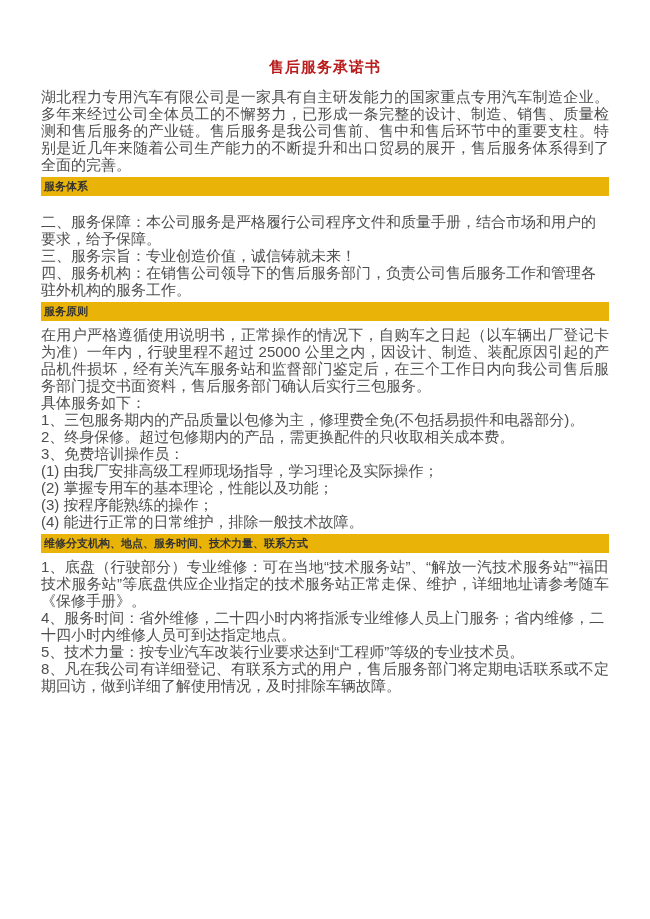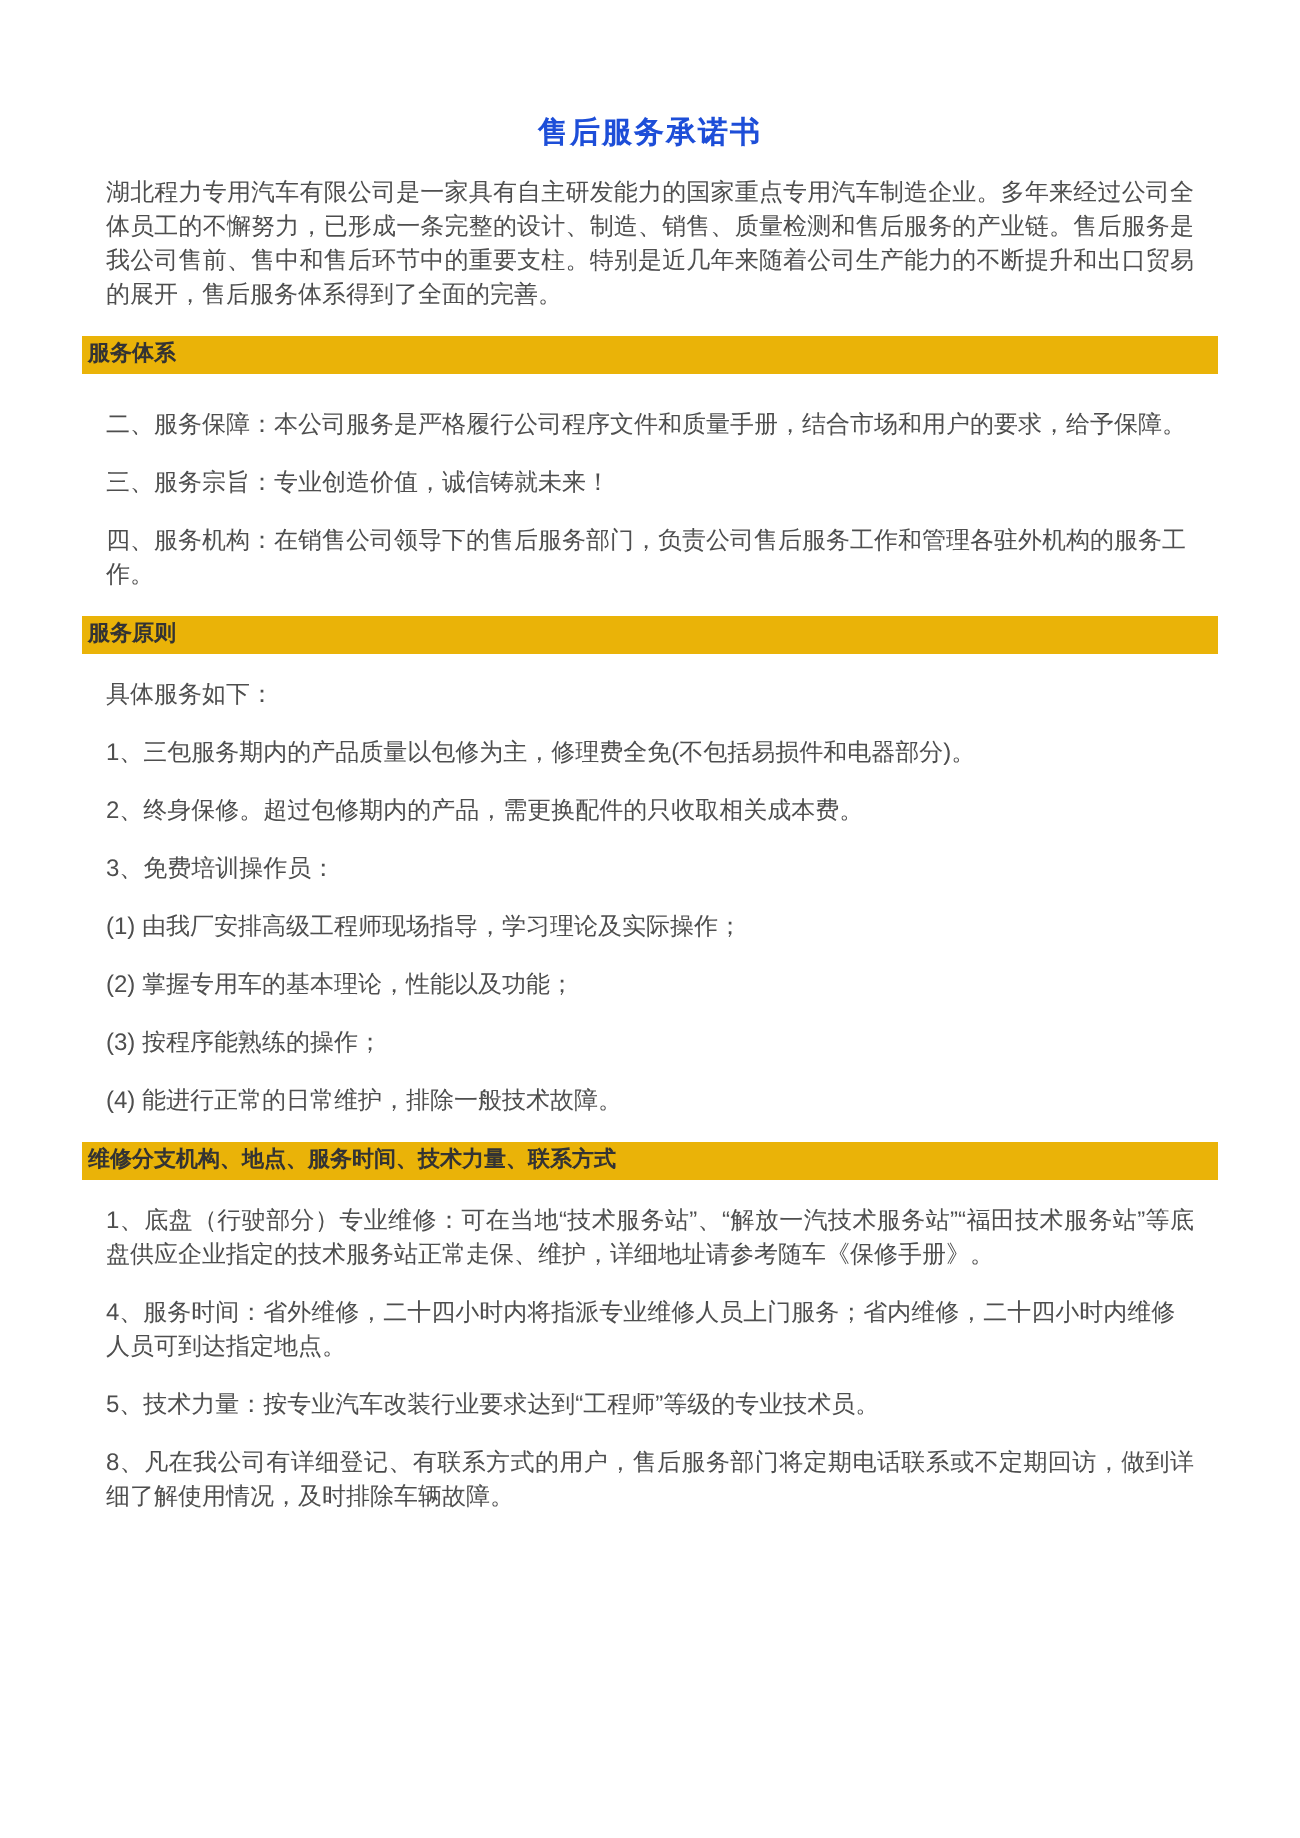--- a/index.html
+++ b/index.html
@@ -16,27 +16,27 @@
     padding: 0 41px;
     overflow: hidden;
     font-family: "Liberation Sans", sans-serif;
   }
   .doc-title {
     margin: 0;
     padding-top: 54px;
     text-align: center;
     font-size: 15px;
     font-weight: 700;
-    color: #1d4ed8;
+    color: #b91c1c;
     line-height: 26px;
     letter-spacing: 1px;
   }
   .line {
-    margin: 12px;
-    font-size: 12px;
+    margin: 0;
+    font-size: 15px;
     line-height: 17px;
     color: #4e4e4e;
     word-break: break-all;
   }
   .justify {
     text-align: justify;
   }
   .intro {
     margin-top: 8px;
   }
@@ -64,20 +64,21 @@
 
   <div class="section">
     <div class="section-heading">服务体系</div>
     <p class="line gap-above">二、服务保障：本公司服务是严格履行公司程序文件和质量手册，结合市场和用户的要求，给予保障。</p>
     <p class="line">三、服务宗旨：专业创造价值，诚信铸就未来！</p>
     <p class="line">四、服务机构：在销售公司领导下的售后服务部门，负责公司售后服务工作和管理各驻外机构的服务工作。</p>
   </div>
 
   <div class="section">
     <div class="section-heading">服务原则</div>
+    <p class="line justify">在用户严格遵循使用说明书，正常操作的情况下，自购车之日起（以车辆出厂登记卡为准）一年内，行驶里程不超过 25000 公里之内，因设计、制造、装配原因引起的产品机件损坏，经有关汽车服务站和监督部门鉴定后，在三个工作日内向我公司售后服务部门提交书面资料，售后服务部门确认后实行三包服务。</p>
     <p class="line">具体服务如下：</p>
     <p class="line">1、三包服务期内的产品质量以包修为主，修理费全免(不包括易损件和电器部分)。</p>
     <p class="line">2、终身保修。超过包修期内的产品，需更换配件的只收取相关成本费。</p>
     <p class="line">3、免费培训操作员：</p>
     <p class="line">(1) 由我厂安排高级工程师现场指导，学习理论及实际操作；</p>
     <p class="line">(2) 掌握专用车的基本理论，性能以及功能；</p>
     <p class="line">(3) 按程序能熟练的操作；</p>
     <p class="line">(4) 能进行正常的日常维护，排除一般技术故障。</p>
   </div>
 

